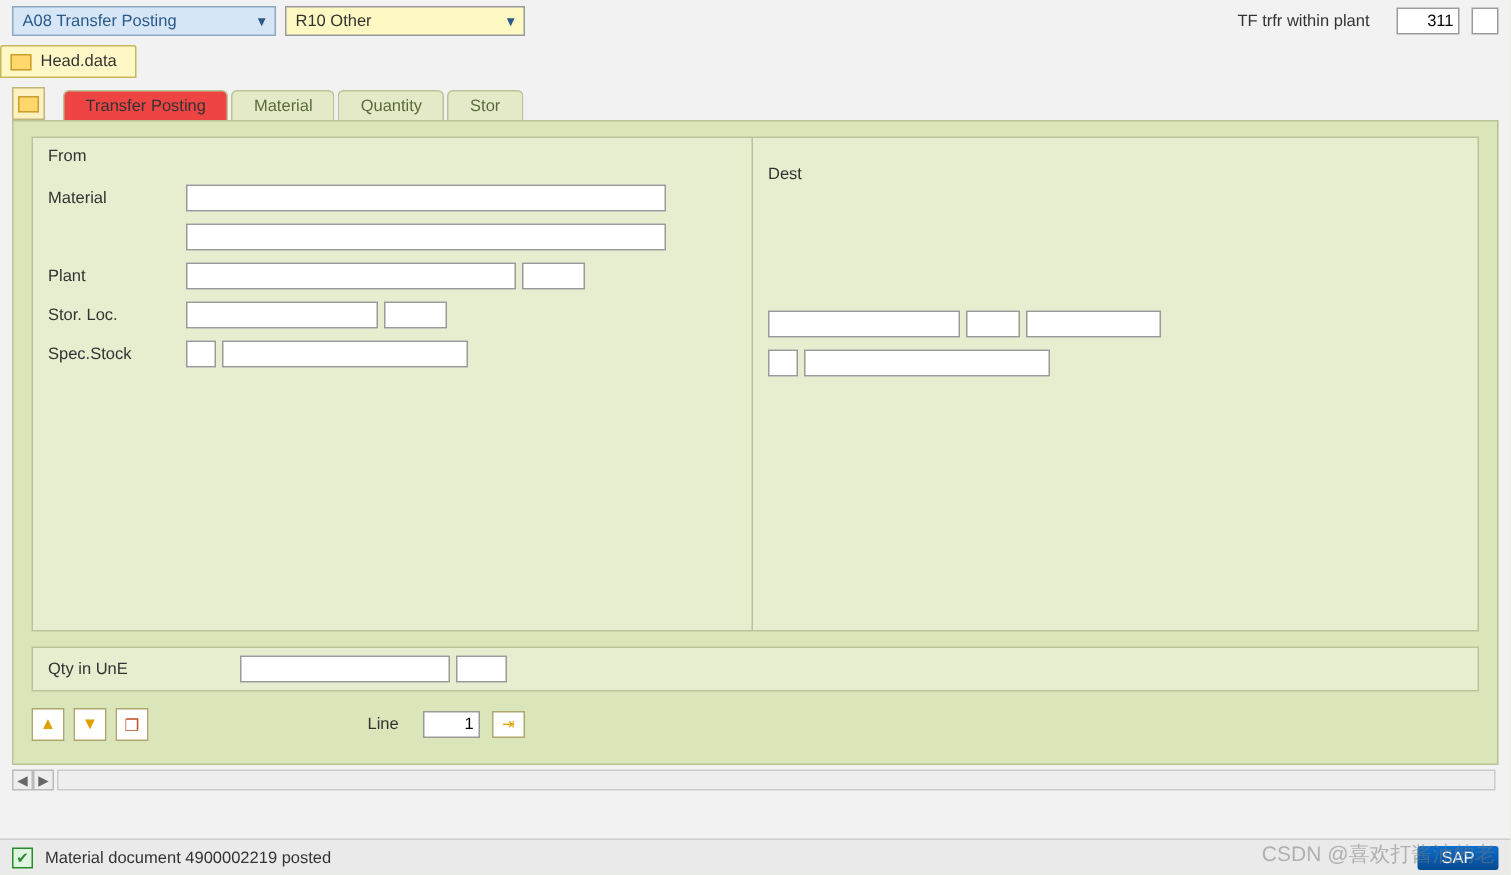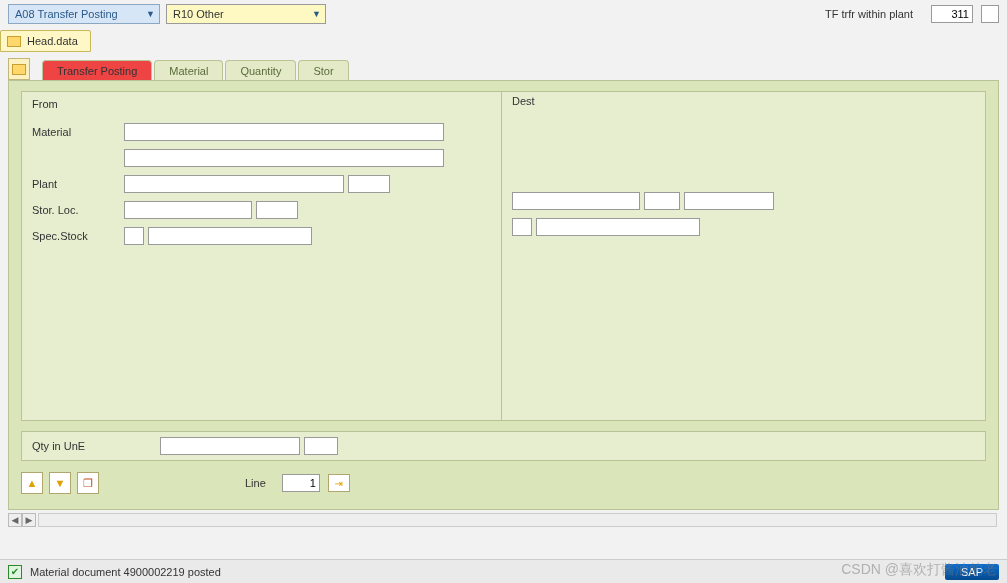--- a/index.html
+++ b/index.html
@@ -1,41 +1,41 @@
 <!DOCTYPE html>
 <html><head>
   <meta charset="utf-8">
   <style>
     * { box-sizing: border-box; margin: 0; padding: 0; font-family: Arial, sans-serif; font-size: 11px; }
     body { background: #f2f2f2; width: 1007px; height: 583px; position: relative; color: #333; }
     
     .top-row { display: flex; align-items: center; padding: 4px 8px; height: 28px; gap: 6px; }
     .dropdown { background: #d7e6f7; border: 1px solid #8aa8c4; height: 20px; display: flex; align-items: center; justify-content: space-between; padding: 0 4px 0 6px; color: #2a5a8a; }
     .dropdown .arrow { font-size: 9px; color: #2a5a8a; }
-    .dd1 { width: 152px; }
+    .dd1 { width: 176px; }
     .dd2 { width: 160px; background: #fef9c3; border: 1px solid #9a9a9a; color: #333; }
     .spacer { flex: 1; }
     .tf-label { color: #333; margin-right: 12px; }
     .tf-input { width: 42px; height: 18px; border: 1px solid #9a9a9a; background: #fff; text-align: right; padding: 0 3px; }
     .tf-sq { width: 18px; height: 18px; border: 1px solid #9a9a9a; background: #fff; margin-left: 2px; }
 
     .folder-row { display: flex; align-items: center; padding: 0 0; height: 26px; gap: 4px; }
     .head-tab { background: #fff8c6; border: 1px solid #c8b85a; height: 22px; display: flex; align-items: center; padding: 0 12px 0 6px; gap: 6px; border-radius: 2px 2px 0 0; }
     .folder-icon { width: 14px; height: 11px; border: 1px solid #c8a030; background: #ffd76b; position: relative; }
     
     .tabs-row { display: flex; align-items: flex-end; height: 26px; padding-left: 8px; }
     .tabs-expand { width: 22px; height: 22px; background: #fbf1c1; border: 1px solid #c1b679; margin-right: 12px; display: flex; align-items: center; justify-content: center; }
     .tab { border: 1px solid #b8c495; border-bottom: none; padding: 4px 14px; background: #e4eac8; color: #5a6a3a; margin-right: 2px; border-radius: 4px 4px 0 0; position: relative; top: 1px; }
     .tab.active { background: #ef4444; font-weight: normal; color: #333; }
 
     .main-panel { background: #dae5b9; border: 1px solid #b8c495; margin: 0 8px; height: 430px; padding: 10px 12px 6px 12px; position: relative; }
     
     .fromdest { display: flex; gap: 0; border: 1px solid #b8c495; background: #e6eecf; height: 330px; }
     .from-col { width: 480px; border-right: 1px solid #b8c495; padding: 6px 10px; }
-    .dest-col { flex: 1; padding: 3px 10px; }
+    .dest-col { flex: 1; padding: 18px 10px; }
     .col-header { font-size: 11px; margin-bottom: 10px; display: block; }
     .field-row { display: flex; align-items: center; height: 24px; margin-bottom: 2px; }
     .field-label { width: 92px; color: #333; }
     .field-input { border: 1px solid #9a9a9a; background: #fff; height: 18px; }
     .w-lg { width: 320px; }
     .w-md { width: 220px; }
     .w-sm { width: 128px; }
     .w-xs { width: 42px; margin-left: 4px; }
     .w-tiny { width: 20px; margin-right: 4px; }
     .w-spec { width: 164px; }

